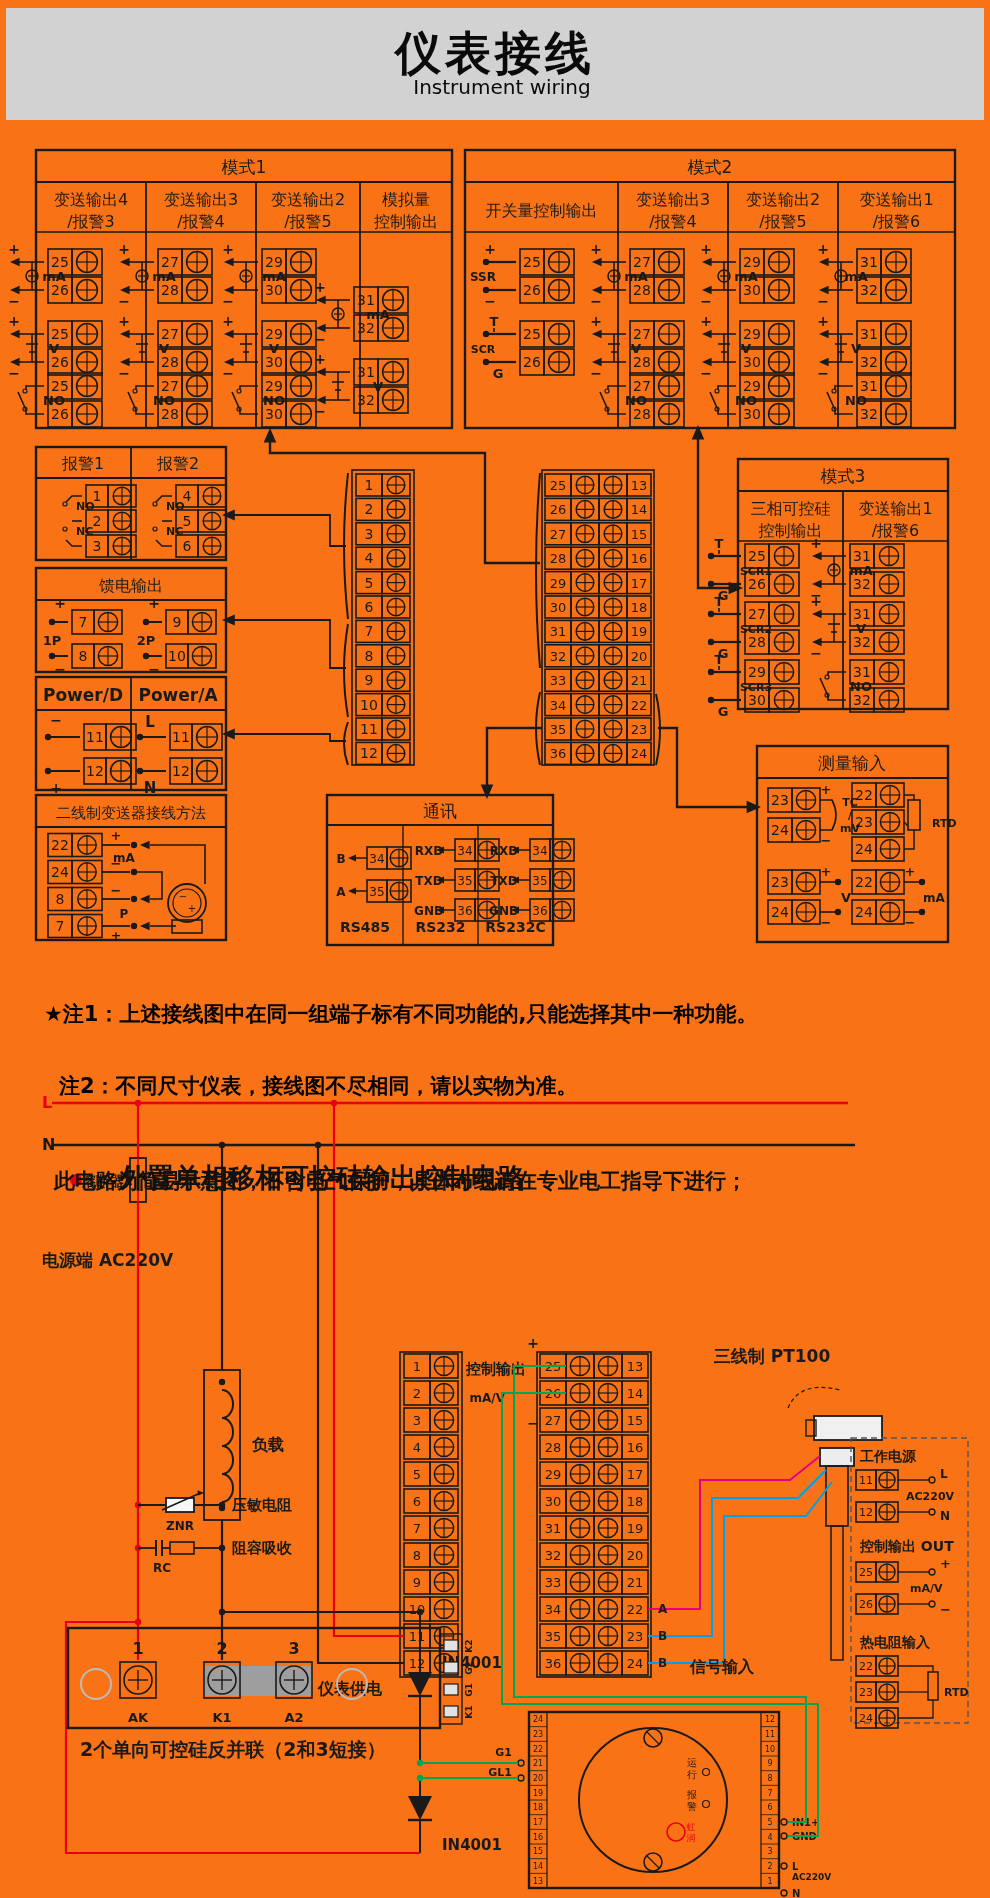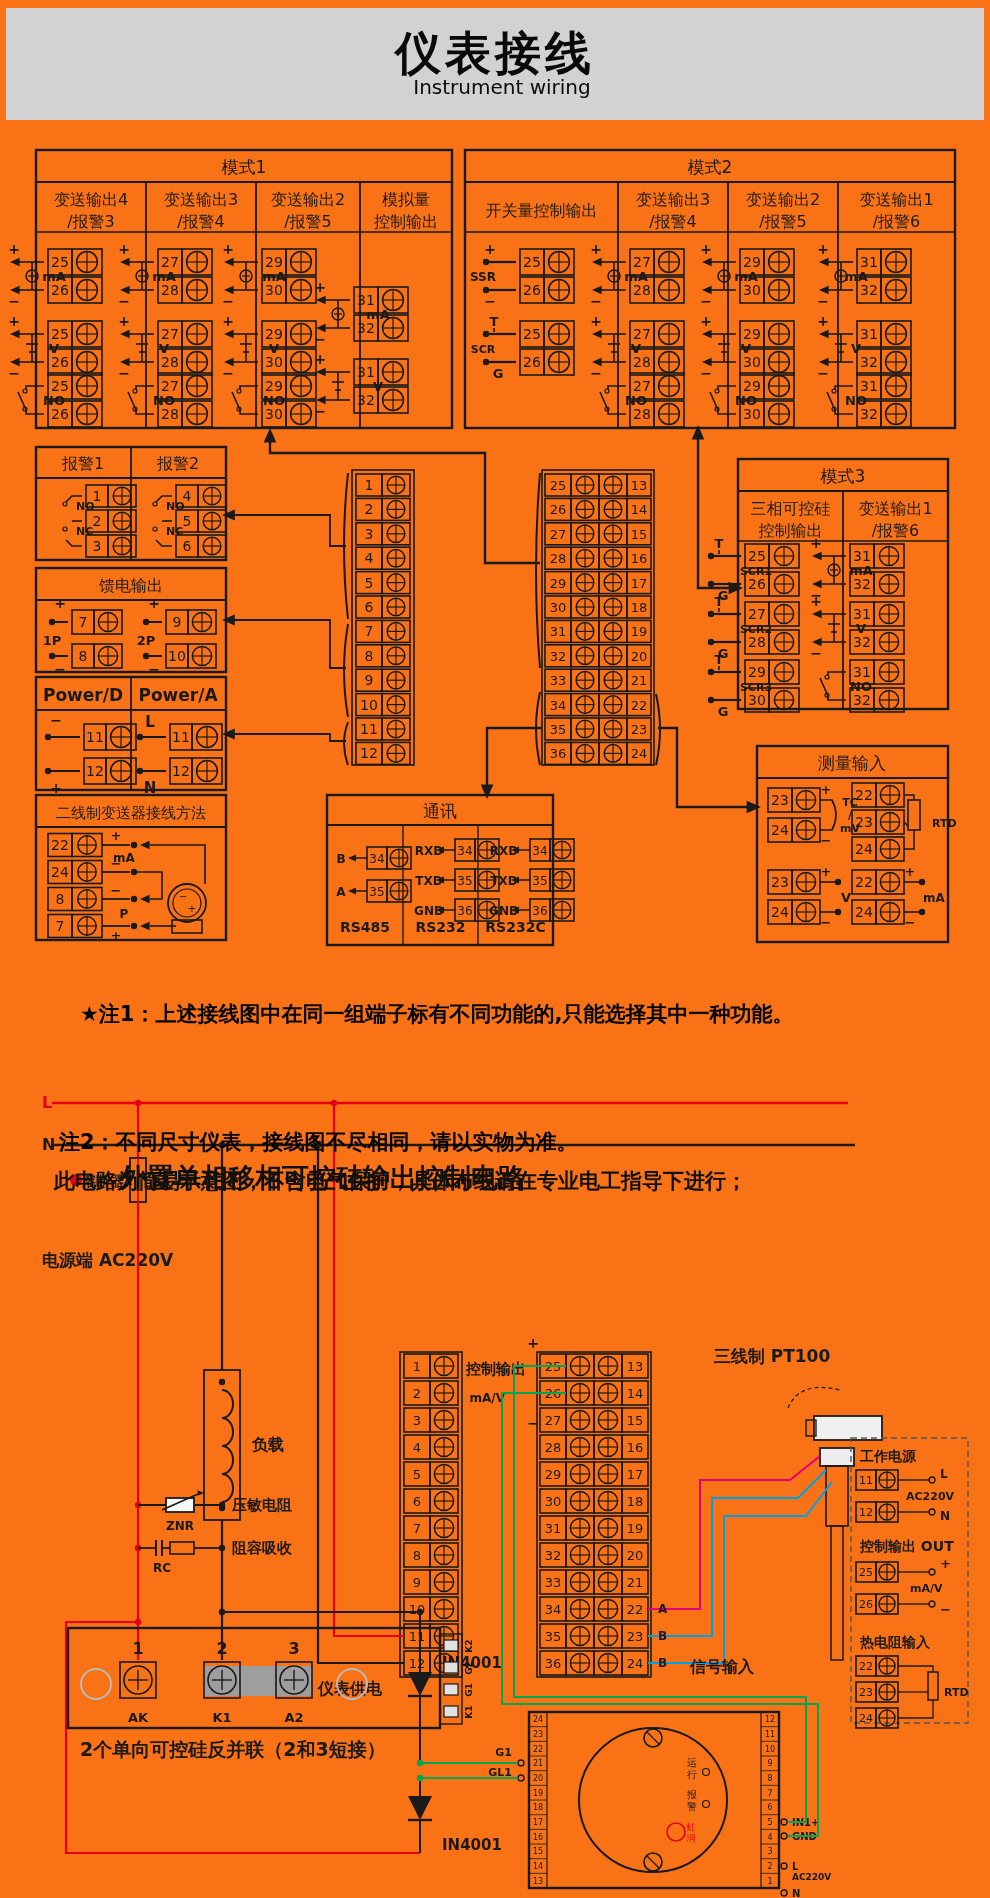--- a/index.html
+++ b/index.html
@@ -1742,18 +1742,18 @@
         <polyline points="879,1718 895,1718" fill="none" stroke="#1a1a1a" stroke-width="1.2" stroke-linejoin="miter"></polyline>
         <polyline points="887,1710 887,1726" fill="none" stroke="#1a1a1a" stroke-width="1.2" stroke-linejoin="miter"></polyline>
         <rect x="928" y="1672" width="10" height="28" fill="none" stroke="#1a1a1a" stroke-width="1.5"></rect>
         <polyline points="898,1666 933,1666 933,1672" fill="none" stroke="#1a1a1a" stroke-width="1.3" stroke-linejoin="miter"></polyline>
         <polyline points="898,1692 928,1692" fill="none" stroke="#1a1a1a" stroke-width="1.3" stroke-linejoin="miter"></polyline>
         <polyline points="898,1718 933,1718 933,1700" fill="none" stroke="#1a1a1a" stroke-width="1.3" stroke-linejoin="miter"></polyline>
         <text x="944" y="1696" font-size="11" text-anchor="start" fill="#1a1a1a" font-weight="bold">RTD</text>
       </g>
     </svg>
 
-  <div class="note" style="left:44px;top:1000px;margin-left:36px;"><span>★</span><span>注1：上述接线图中在同一组端子标有不同功能的,只能选择其中一种功能。</span></div>
-  <div class="note" style="left:59px;top:1128px;">注2：不同尺寸仪表，接线图不尽相同，请以实物为准。</div>
+  <div class="note" style="left:44px;top:1000px;"><span>★</span><span>注1：上述接线图中在同一组端子标有不同功能的,只能选择其中一种功能。</span></div>
+  <div class="note" style="left:59px;top:1072px;">注2：不同尺寸仪表，接线图不尽相同，请以实物为准。</div>
   <div id="sec-bullet" style="background: rgb(230, 0, 18);"></div>
   <div id="sec-title">外置单相移相可控硅输出控制电路</div>
   <div id="sec-desc">此电路为简易示意图，不含电气保护，具体布线请在专业电工指导下进行；</div>
 </div>
 
 </body></html>

